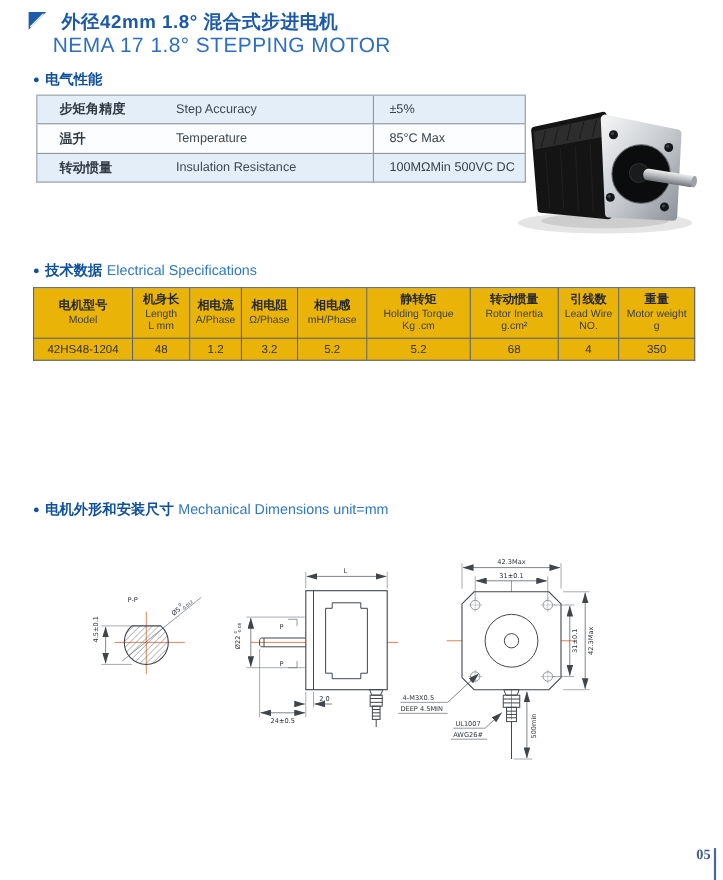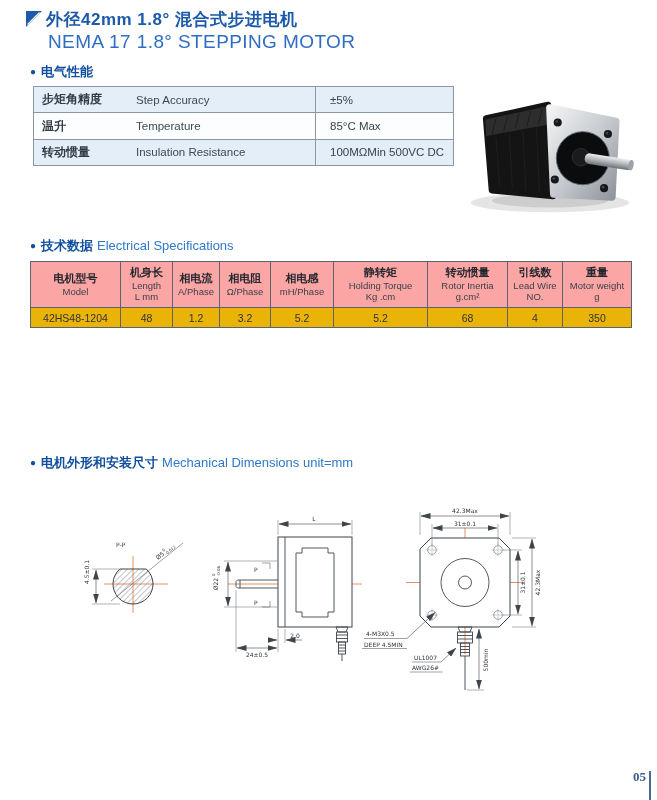--- a/index.html
+++ b/index.html
@@ -4,21 +4,21 @@
 <style>
   html,body{margin:0;padding:0;}
   body{
     width:657px;height:800px;position:relative;background:#ffffff;
     font-family:"Liberation Sans","DejaVu Sans",sans-serif;
     overflow:hidden;
   }
   
   .title-icon{position:absolute;left:25px;top:10px;width:18px;height:18px;}
   .title-cn{
-    position:absolute;left:46px;top:8px;margin:0;
+    position:absolute;left:56px;top:8px;margin:0;
     font-size:17px;font-weight:bold;color:#1c5aa9;letter-spacing:0.5px;white-space:nowrap;
   }
   .title-en{
     position:absolute;left:48px;top:31px;margin:0;
     font-size:19px;font-weight:normal;color:#2e6ec2;letter-spacing:0.4px;white-space:nowrap;
   }
   
   .sec{position:absolute;left:30px;white-space:nowrap;font-size:13px;}
   .sec .bullet{color:#0f4f9e;font-size:10px;margin-right:5px;vertical-align:1px;}
   .sec .cn{font-weight:bold;color:#0f4f9e;}
@@ -26,30 +26,30 @@
   #sec1{top:63px;}
   #sec2{top:237px;}
   #sec3{top:454px;}
   
   .t1{
     position:absolute;left:33px;top:86px;width:400px;
     border-collapse:collapse;table-layout:fixed;border:1px solid #8d97a1;
   }
   .t1 tr:nth-child(odd){background:#e3eef8;}
   .t1 tr:nth-child(even){background:#fbfdfe;}
-  .t1 td{border-top:1px solid #8d97a1;height:25.4px;padding:0 0 0 8px;font-size:11.5px;color:#3f4953;vertical-align:middle;}
+  .t1 td{border-top:1px solid #8d97a1;height:25.4px;padding:0 0 0 20px;font-size:11.5px;color:#3f4953;vertical-align:middle;}
   .t1 td.cn{width:86px;font-weight:bold;font-size:12px;color:#323a43;}
   .t1 td.en{width:179px;}
   .t1 td.val{border-left:1px solid #8d97a1;width:123px;padding-left:14px;color:#39424b;}
   
   .t2{
     position:absolute;left:30px;top:261px;width:601px;
     border-collapse:collapse;table-layout:fixed;border:1.5px solid #4e565e;text-align:center;
   }
-  .t2 th{border:1px solid #5a646d;background:#fca5a5;height:43px;vertical-align:middle;padding:1px 0;font-weight:normal;}
+  .t2 th{border:1px solid #5a646d;background:#eab308;height:43px;vertical-align:middle;padding:1px 0;font-weight:normal;}
   .t2 th .cn{display:block;font-size:11px;font-weight:bold;color:#23282e;line-height:1.25;}
   .t2 th .en{display:block;font-size:9.5px;color:#3a4149;line-height:1.2;}
   .t2 td{border:1px solid #5a646d;background:#eab308;height:17px;font-size:10.5px;color:#333;}
   
   .motor-photo{position:absolute;left:452px;top:80px;width:196px;height:140px;}
   .drawing{position:absolute;left:55px;top:498px;width:495px;height:200px;}
   .drawing text{font-family:"DejaVu Sans",sans-serif;fill:#2e343a;}
   .dt{font-size:6px;}
   .tol{font-size:3.8px;}
   .gl{stroke:#3f454b;stroke-width:0.9;fill:none;}

